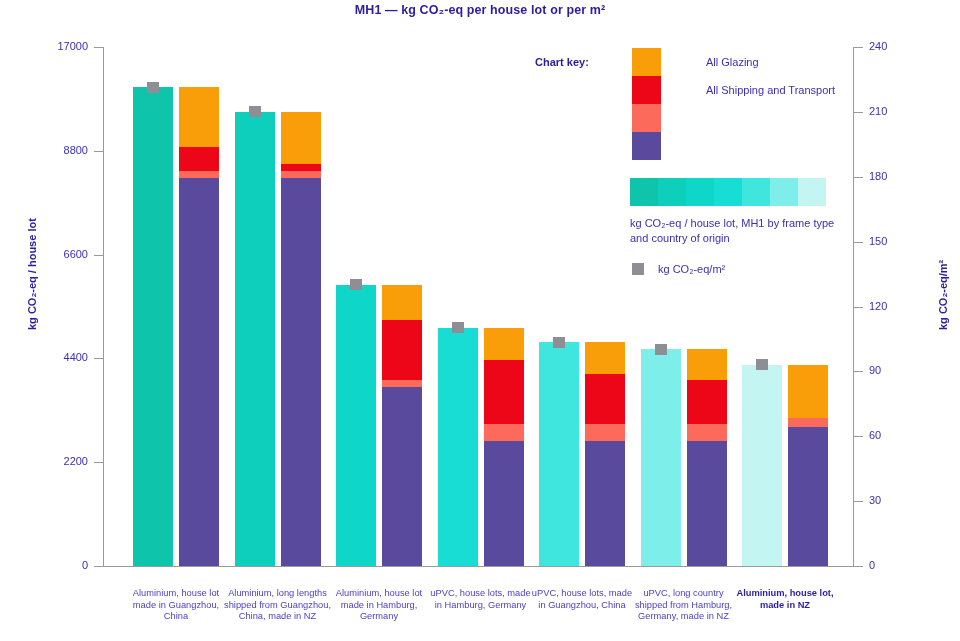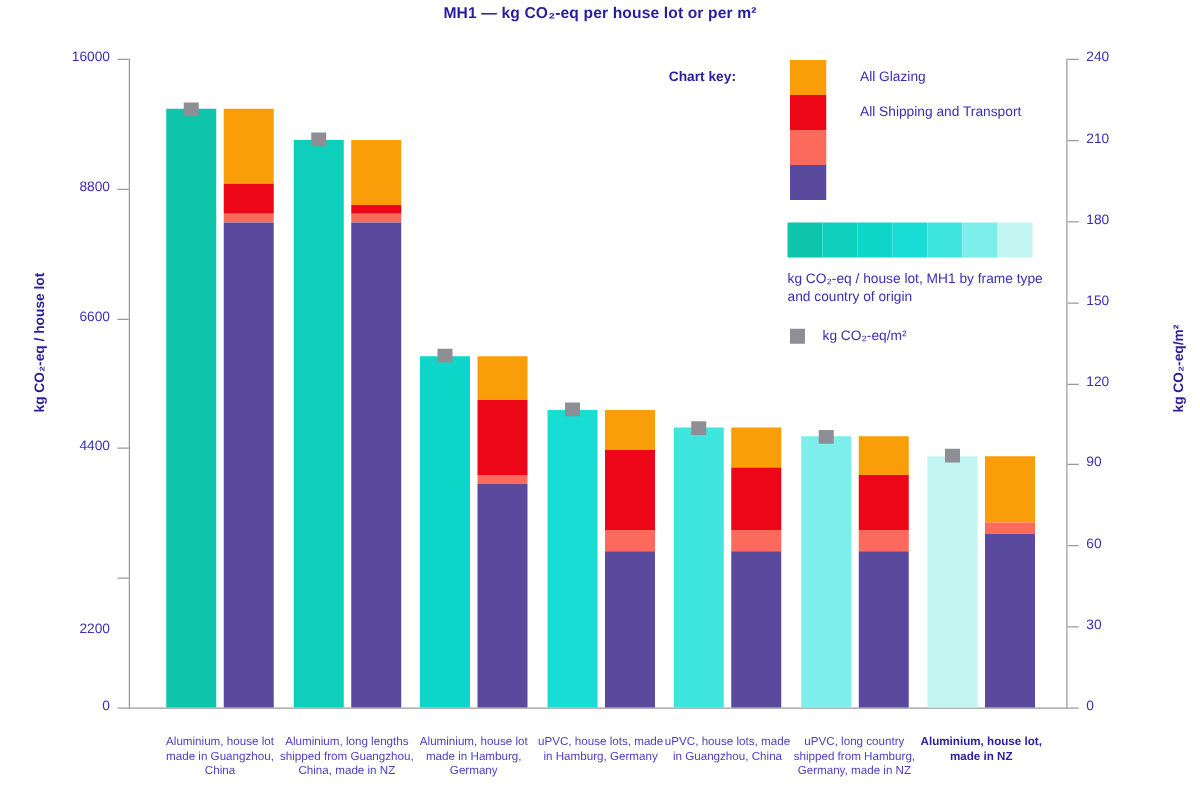--- a/index.html
+++ b/index.html
@@ -31,21 +31,21 @@
   .seg{width:100%;}
   .marker{position:absolute;width:12px;height:11px;background:#8d8f94;left:14px;}
 
   .xlabel{position:absolute;top:588px;font-size:9.3px;line-height:11.6px;color:#4b3fc0;text-align:center;width:108px;}
   .xlabel.bold{font-weight:bold;color:#2a1d9e;text-align:center;}
 
   
   .key-title{position:absolute;left:535px;top:56px;font-size:11px;font-weight:bold;color:#2a1d9e;}
   .key-swatches{position:absolute;left:632px;top:48px;width:29px;}
   .ks{width:29px;height:28px;}
-  .key-labels{position:absolute;left:688px;top:48px;}
+  .key-labels{position:absolute;left:706px;top:48px;}
   .kl{height:28px;line-height:28px;font-size:11px;color:#3b2fb5;white-space:nowrap;}
 
   .grad{position:absolute;left:630px;top:178px;width:196px;height:28px;display:flex;}
   .grad span{flex:1;height:100%;}
   .grad-cap{position:absolute;left:630px;top:216px;width:205px;font-size:11px;line-height:15px;color:#3b2fb5;}
   .m2-key{position:absolute;left:632px;top:263px;display:flex;align-items:center;}
   .m2-sw{width:12px;height:12px;background:#8d8f94;}
   .m2-txt{margin-left:14px;font-size:11px;color:#3b2fb5;white-space:nowrap;}
 </style>
 </head>
@@ -57,29 +57,29 @@
 <div class="axis-line axis-right"></div>
 <div class="axis-bottom"></div>
 
 <div class="ylab ylab-left">kg CO₂-eq / house lot</div>
 <div class="ylab ylab-right">kg CO₂-eq/m²</div>
 
 <div id="ticks-left">
     <div class="tick tick-l" style="top: 566px;"></div>
     <div class="tl" style="top: 559px; left: 28px;">0</div>
     <div class="tick tick-l" style="top: 462.2px;"></div>
-    <div class="tl" style="top: 455.2px; left: 28px; margin-top: 42px;">2200</div>
+    <div class="tl" style="top: 455.2px; left: 28px;">2200</div>
     <div class="tick tick-l" style="top: 358.4px;"></div>
     <div class="tl" style="top: 351.4px; left: 28px;">4400</div>
     <div class="tick tick-l" style="top: 254.6px;"></div>
     <div class="tl" style="top: 247.6px; left: 28px;">6600</div>
     <div class="tick tick-l" style="top: 150.8px;"></div>
     <div class="tl" style="top: 143.8px; left: 28px;">8800</div>
     <div class="tick tick-l" style="top: 47px;"></div>
-    <div class="tl" style="top: 40px; left: 28px;">16000</div>
+    <div class="tl" style="top: 40px; left: 28px;">17000</div>
   </div>
 <div id="ticks-right">
     <div class="tick tick-r" style="top: 566px;"></div>
     <div class="tr" style="top: 559px;">0</div>
     <div class="tick tick-r" style="top: 501.125px;"></div>
     <div class="tr" style="top: 494.125px;">30</div>
     <div class="tick tick-r" style="top: 436.25px;"></div>
     <div class="tr" style="top: 429.25px;">60</div>
     <div class="tick tick-r" style="top: 371.375px;"></div>
     <div class="tr" style="top: 364.375px;">90</div>

